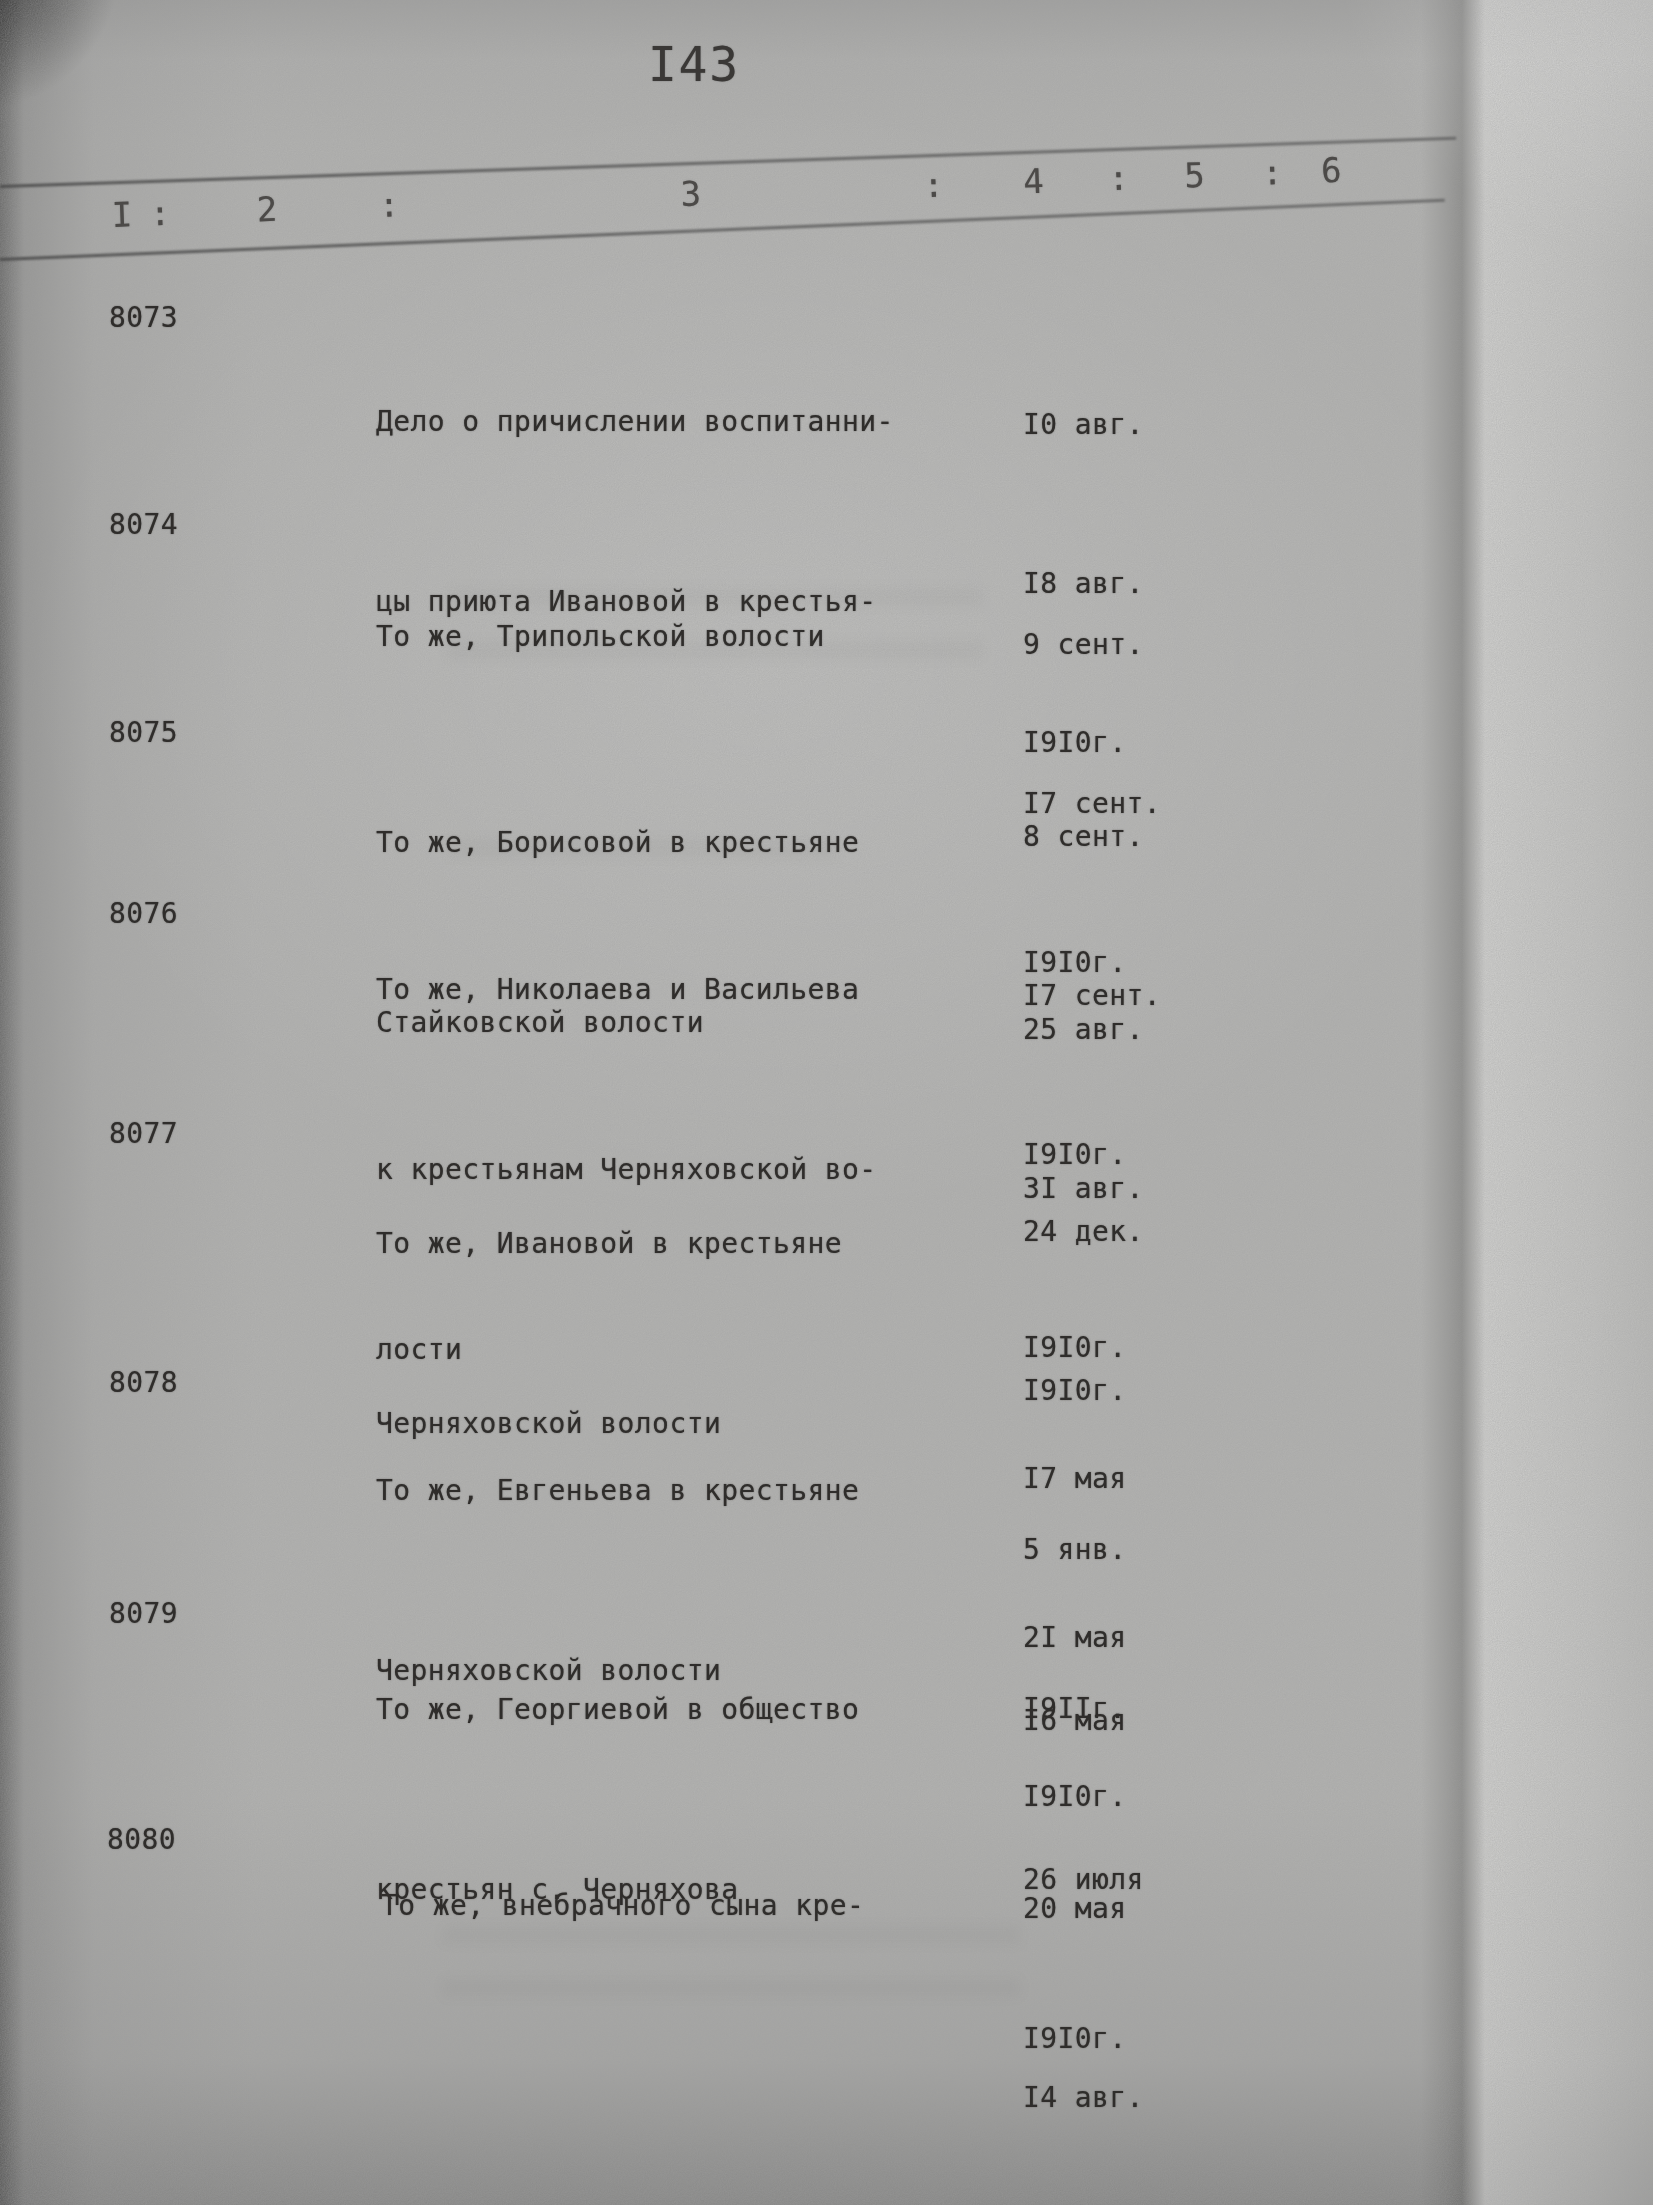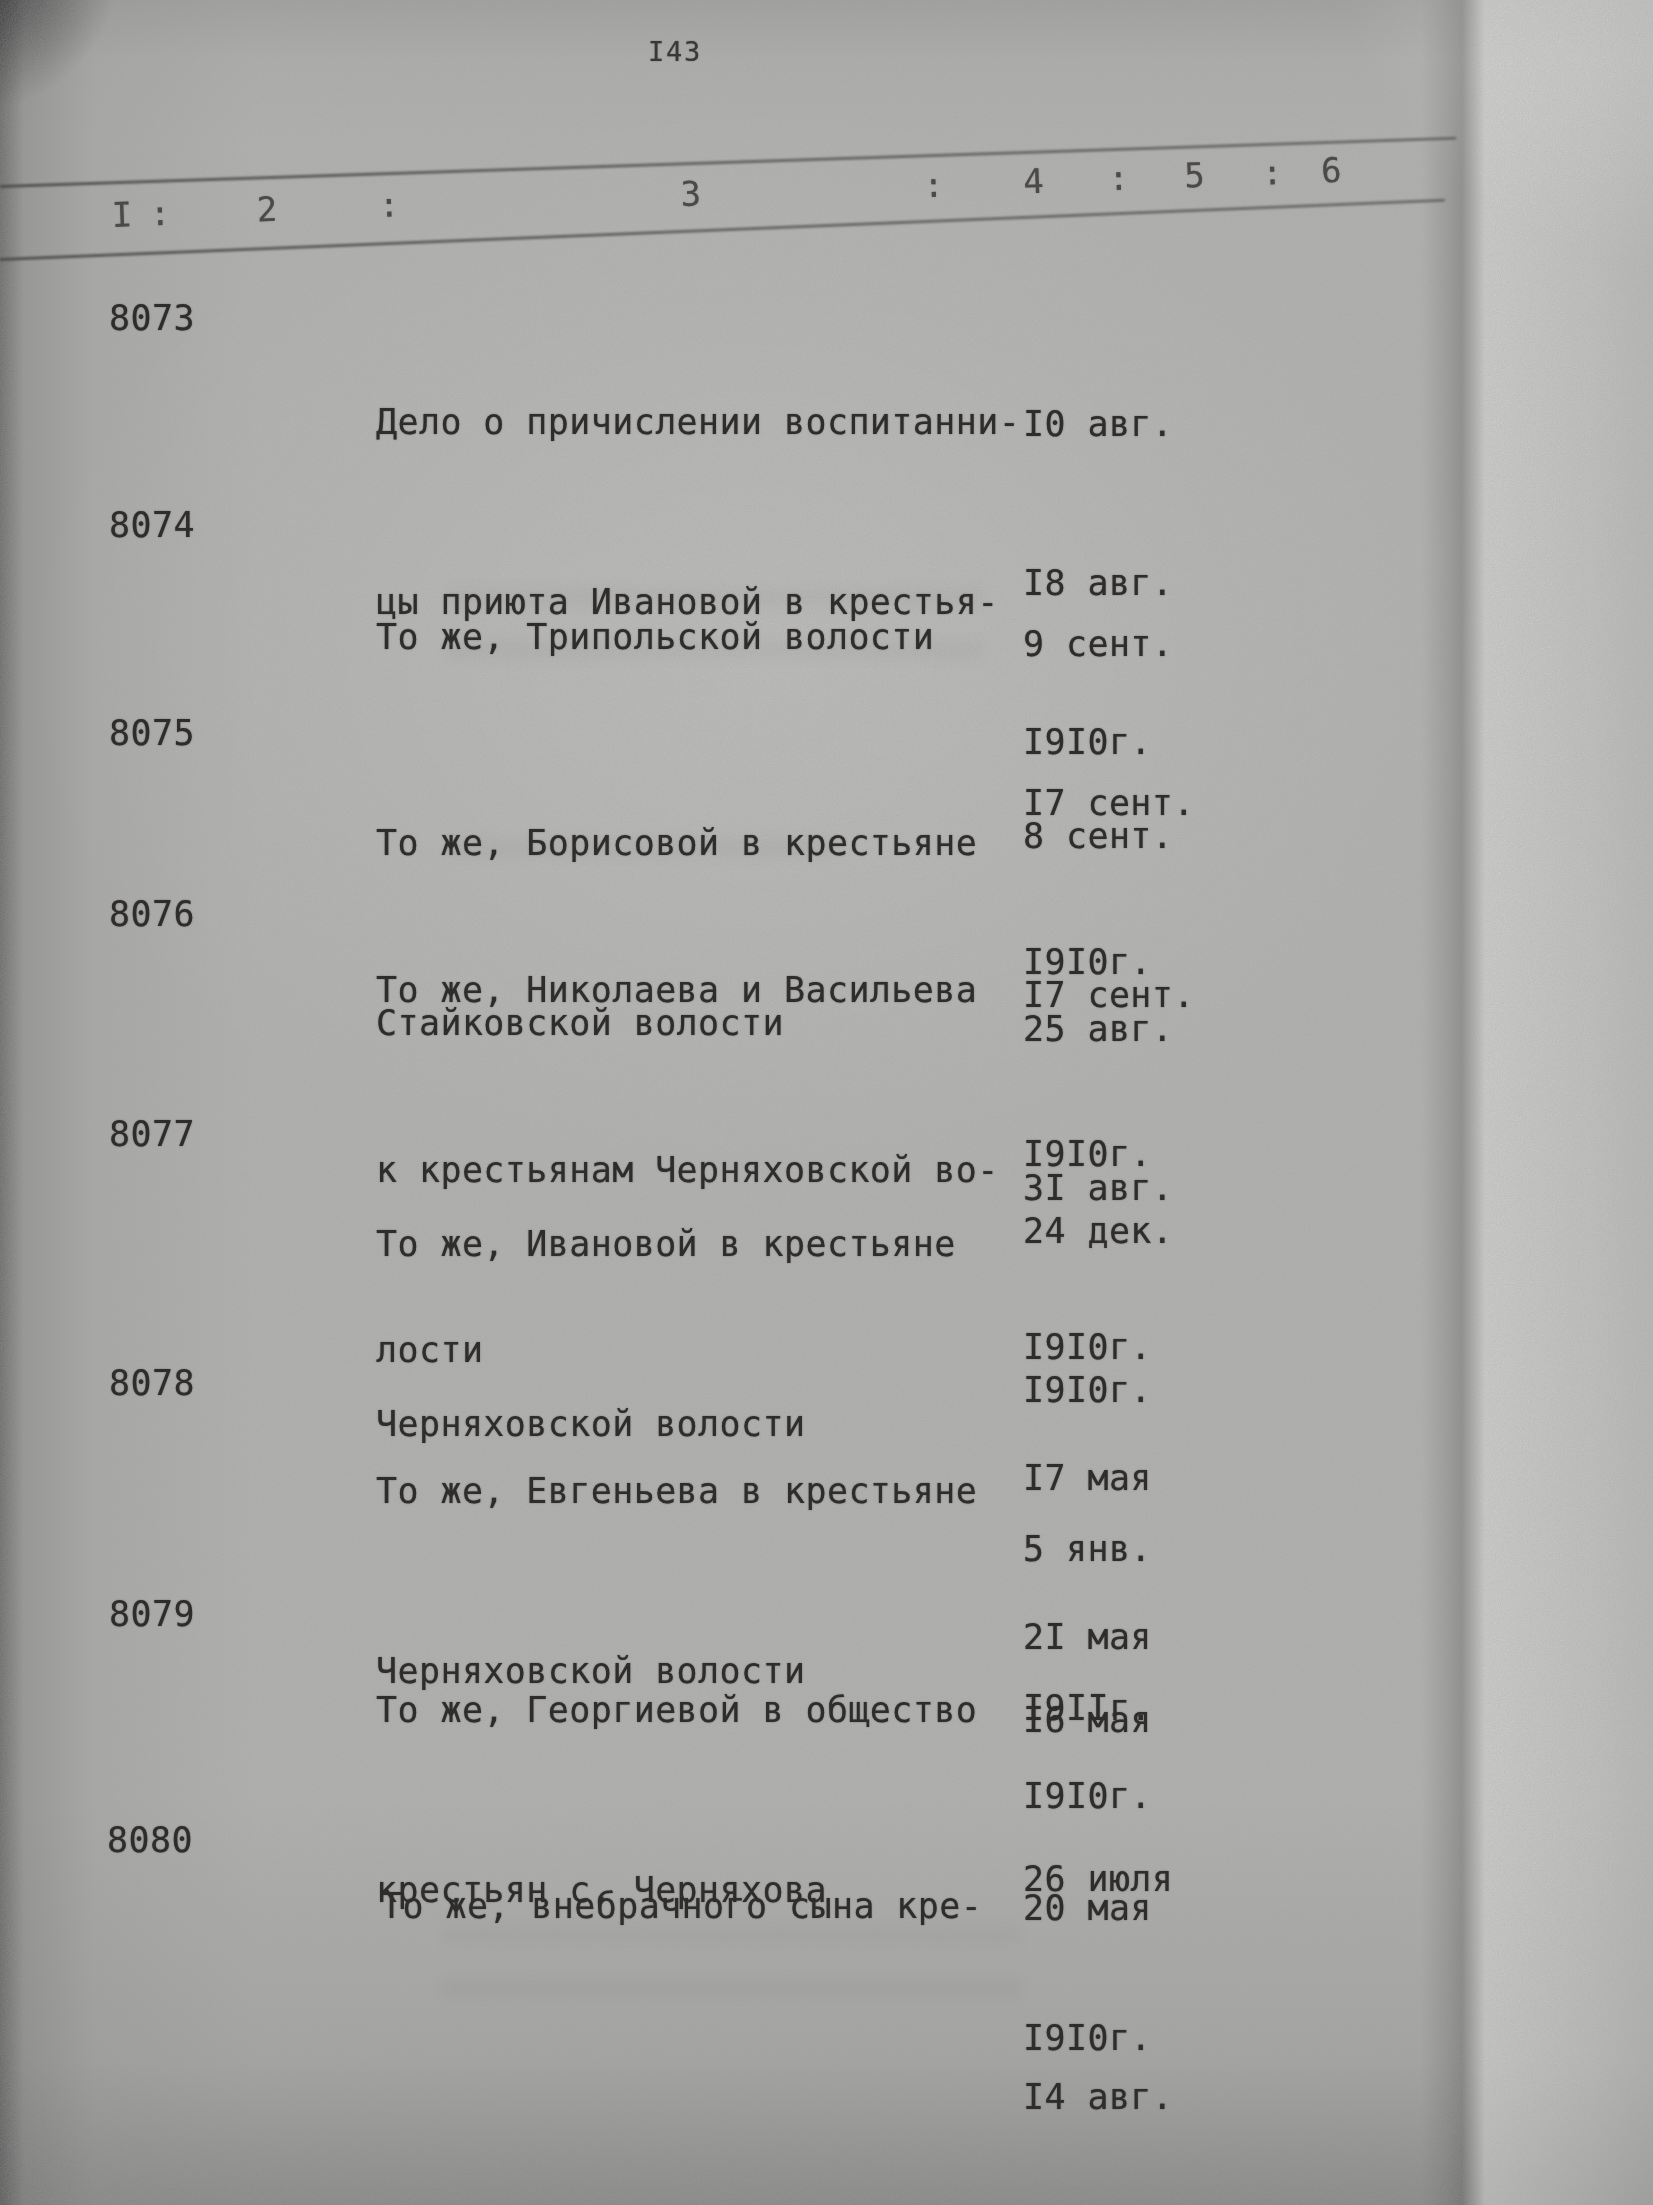--- a/index.html
+++ b/index.html
@@ -38,21 +38,21 @@
       
       linear-gradient(180deg, rgba(120,120,120,0.30) 0px, rgba(150,150,150,0.12) 60px, rgba(255,255,255,0) 145px),
       
       linear-gradient(0deg, rgba(70,70,70,0.40) 0px, rgba(110,110,110,0.20) 145px, rgba(255,255,255,0) 408px);
   }
 
   
   .typed {
     position: absolute;
     color: #2f2d2b;
-    font-size: 35px;
+    font-size: 28px;
     letter-spacing: 0.4px;
     text-shadow: 0 0 1.4px rgba(45,43,41,0.65);
     white-space: pre;
   }
   .desc  { line-height: 60px; }
   .dates { line-height: 53px; }
   .num   { line-height: 60px; }
 
   
   .hline {
@@ -80,21 +80,21 @@
     color: #4c4a48;
     font-size: 34px;
     line-height: 51px;
     text-shadow: 0 0 1.3px rgba(70,70,70,0.5);
   }
 
   .page-number {
     position: absolute;
     left: 648px;
     top: 36px;
-    font-size: 27px;
+    font-size: 48px;
     color: #3a3836;
     letter-spacing: 1.7px;
     text-shadow: 0 0 1.3px rgba(50,50,50,0.6);
   }
 
   
   .ghost {
     position: absolute;
     background: repeating-linear-gradient(180deg,
       rgba(85,85,85,0.35) 0px, rgba(85,85,85,0.35) 20.4px,

